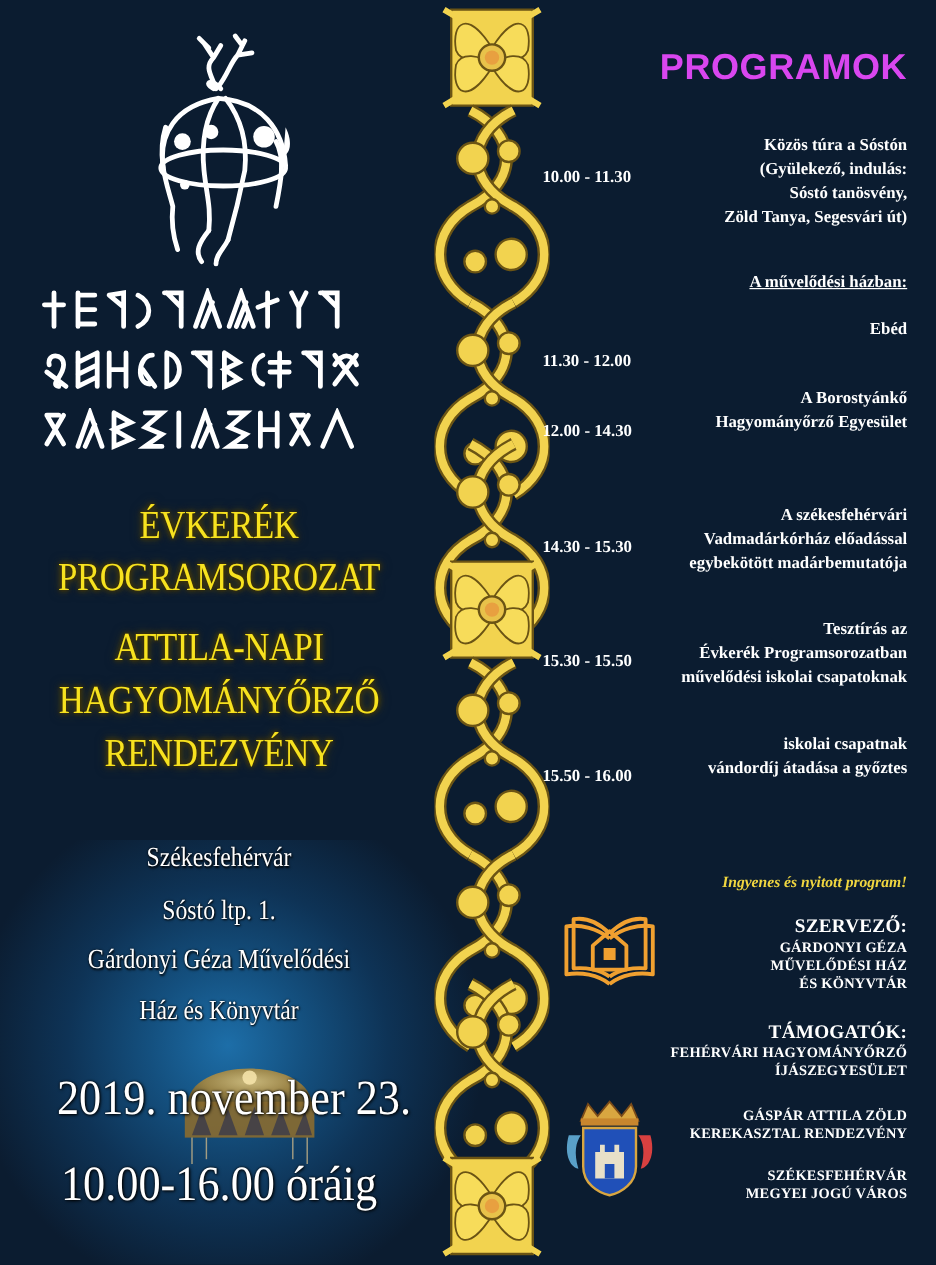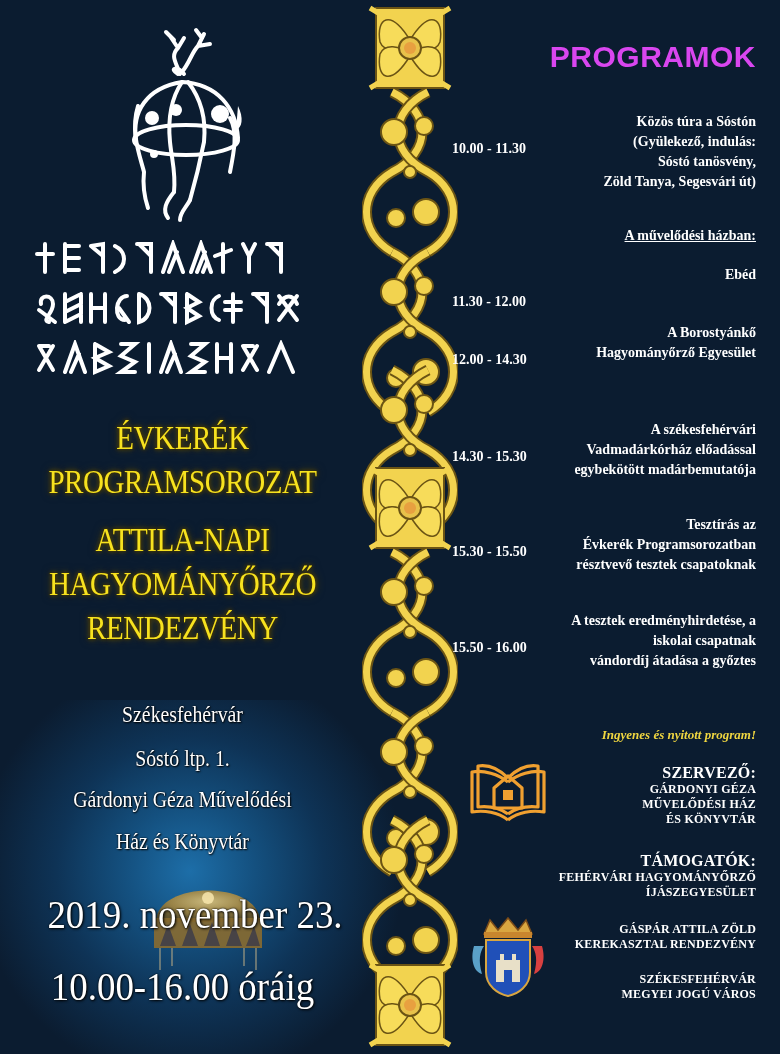--- a/index.html
+++ b/index.html
@@ -221,28 +221,27 @@
         <div>Vadmadárkórház előadással</div>
         <div>egybekötött madárbemutatója</div>
       </div>
     </div>
 
     <div class="row" style="top:515px;">
       <div class="time">15.30 - 15.50</div>
       <div class="desc">
         <div>Tesztírás az</div>
         <div>Évkerék Programsorozatban</div>
-        <div>résztvevő tesztek csapatoknak</div>
+        <div>művelődési iskolai csapatoknak</div>
       </div>
     </div>
 
     <div class="row" style="top:611px;">
       <div class="time">15.50 - 16.00</div>
       <div class="desc">
-        <div>A tesztek eredményhirdetése, a</div>
         <div>iskolai csapatnak</div>
         <div>vándordíj átadása a győztes</div>
       </div>
     </div>
 
     <div class="free">Ingyenes és nyitott program!</div>
 
     <div class="org" style="top:764px;">
       <div class="h">SZERVEZŐ:</div>
       <div>GÁRDONYI GÉZA</div>

